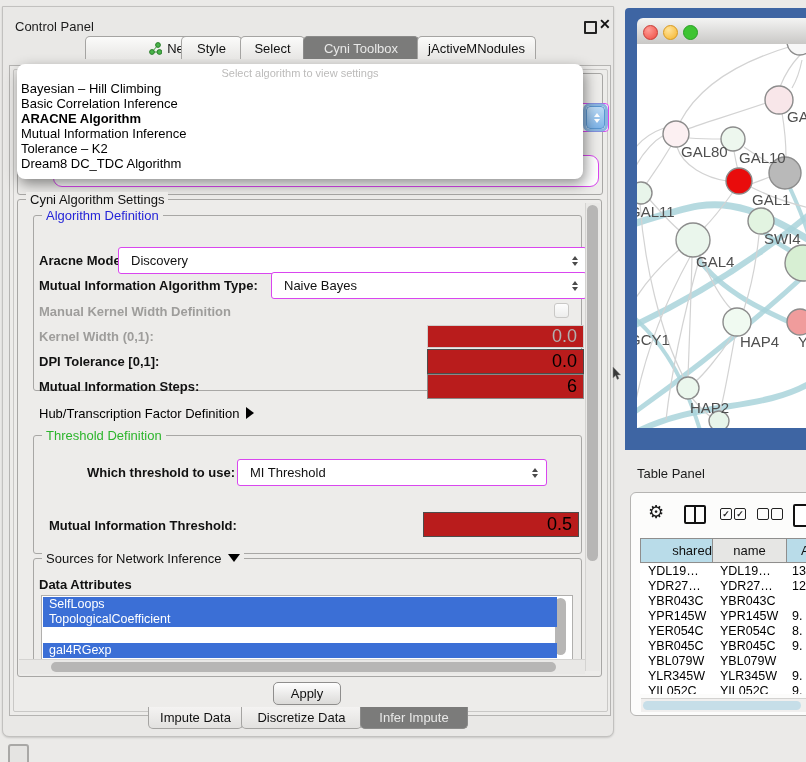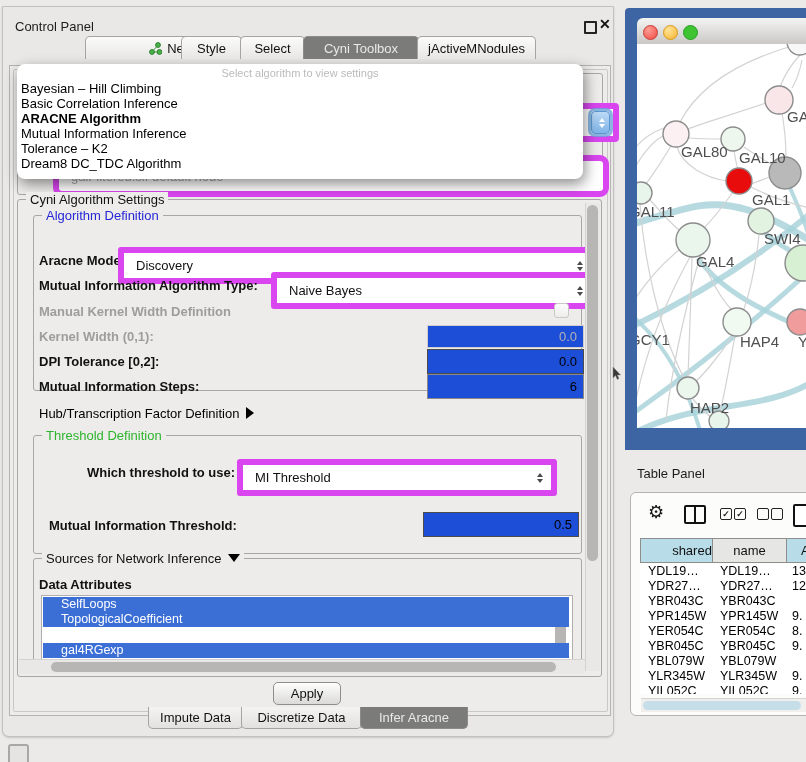--- a/index.html
+++ b/index.html
@@ -23,44 +23,44 @@
   .btab.sel{background:#7b7b7a;color:#e9e9e8;border-color:#8b8b8a;}
   
   #content{left:6px;top:58px;width:600px;height:649px;background:#edecea;border:1px solid #b5b4b2;}
   #inner-panel{left:10px;top:62px;width:593px;height:641px;border:1px solid #c9c8c6;border-radius:2px;background:#edecea;}
   
   .gb{position:absolute;border:1px solid #a8a7a5;border-radius:3px;}
   .gbt{position:absolute;top:-8px;left:8px;background:#edecea;padding:0 4px;font-size:13px;line-height:15px;white-space:nowrap;}
   .blue{color:#2525d8;} .green{color:#2db52d;}
   .lbl{position:absolute;font-size:13px;font-weight:bold;color:#111;white-space:nowrap;}
   .lbl.dis{color:#9e9d9b;}
-  .combo{position:absolute;background:#fff;border:6px solid #d946ef;border-radius:3px;
+  .combo{position:absolute;background:#fff;border:1px solid #d946ef;border-radius:3px;
          display:flex;align-items:center;padding-left:12px;font-size:13px;color:#111;}
   .spin{position:absolute;right:8px;top:50%;transform:translateY(-50%);display:flex;flex-direction:column;gap:2px;}
   .spin i{display:block;width:0;height:0;border-left:3.5px solid transparent;border-right:3.5px solid transparent;}
   .spin .u{border-bottom:4px solid #4a4a4a;} .spin .d{border-top:4px solid #4a4a4a;}
-  .field{position:absolute;background:#1d4ed8;border:1px solid #8a8988;display:flex;align-items:center;
-         justify-content:flex-end;padding:0 6px;font-size:13px;color:#000;}
+  .field{position:absolute;background:#b91c1c;border:1px solid #8a8988;display:flex;align-items:center;
+         justify-content:flex-end;padding:0 6px;font-size:18px;color:#000;}
   .field.dis{border-color:#cfcecd;color:#b2b1b0;}
   .field.dark{border-color:#4d4c4b;}
   .cb{position:absolute;width:13px;height:13px;border:1px solid #c9c8c6;border-radius:3px;
       background:linear-gradient(#fdfdfd,#ededec);}
   .vscroll{position:absolute;background:#e9e8e6;border-left:1px solid #d4d3d1;}
   .vthumb{position:absolute;background:#b7b6b5;border-radius:6px;}
   .hscroll{position:absolute;background:#e9e8e6;border-top:1px solid #d4d3d1;}
   .hthumb{position:absolute;background:#b7b6b5;border-radius:5px;}
   
   #algo-popup{left:14px;top:57px;width:566px;height:115px;background:#fff;border-radius:8px;
               box-shadow:2px 5px 14px rgba(0,0,0,.45);overflow:hidden;}
   #algo-placeholder{position:absolute;top:3px;left:0;width:100%;text-align:center;color:#bcbbba;font-size:11px;}
   .algo-item{position:absolute;left:4px;font-size:13px;color:#000;white-space:nowrap;}
   
   #attr-list{left:38px;top:588px;width:530px;height:63px;background:#fff;border:1px solid #b0afad;overflow:hidden;}
   .attr-item{position:absolute;left:1px;width:508px;height:15px;background:#3b6fd6;color:#fff;
-             font-size:12.5px;line-height:15px;padding-left:18px;white-space:nowrap;}
+             font-size:12.5px;line-height:15px;padding-left:6px;white-space:nowrap;}
   #apply-btn{left:270px;top:675px;width:66px;height:21px;border:1px solid #8f8e8d;border-radius:5px;
              background:linear-gradient(#fefefe,#dbdad8);display:flex;align-items:center;justify-content:center;
              font-size:13px;color:#111;}
   
   #net-frame{left:625px;top:8px;width:181px;height:442px;background:#3e65a3;border-radius:4px 0 0 0;}
   #mac-bar{left:637px;top:18px;width:169px;height:26px;background:linear-gradient(#f4f4f3,#c9c8c6);
            border-bottom:1px solid #9e9d9b;border-radius:6px 0 0 0;}
   .light{position:absolute;top:7px;width:13px;height:13px;border-radius:50%;}
   #net-canvas{left:637px;top:44px;width:169px;height:384px;background:#fff;}
   
@@ -141,21 +141,21 @@
       <span>Naive Bayes</span>
       <span class="spin">
           <i class="u"></i>
           <i class="d"></i>
         </span>
     </div>
     <div class="lbl dis" style="left:36px;top:297px;">Manual Kernel Width Definition</div>
     <div class="cb" style="left:551px;top:296px;"></div>
     <div class="lbl dis" style="left:36px;top:322px;">Kernel Width (0,1):</div>
     <div class="field dis" style="left:424px;top:318px;width:143px;height:21px;">0.0</div>
-    <div class="lbl" style="left:36px;top:347px;">DPI Tolerance [0,2]:</div>
+    <div class="lbl" style="left:36px;top:347px;">DPI Tolerance [0,1]:</div>
     <div class="field dark" style="left:424px;top:342px;width:143px;height:23px;">0.0</div>
     <div class="lbl" style="left:36px;top:372px;">Mutual Information Steps:</div>
     <div class="field" style="left:424px;top:367px;width:143px;height:23px;">6</div>
 
     <div class="abs" style="left:36px;top:399px;font-size:13px;color:#000;">
       <span>Hub/Transcription Factor Definition</span><span class="tri-right"></span>
     </div>
 
     <div class="abs gb" style="left:30px;top:428px;width:547px;height:117px;">
       <span class="gbt green">Threshold Definition</span>
@@ -347,17 +347,17 @@
       <span>Select</span>
     </div>
     <div class="tab abs sel" style="left: 303px; width: 114px;">
       <span>Cyni Toolbox</span>
     </div>
     <div class="tab abs" style="left: 417px; width: 117px;">
       <span>jActiveMNodules</span>
     </div>
     <div class="btab abs" style="left: 148px; width: 93px;">Impute Data</div>
     <div class="btab abs" style="left: 241px; width: 119px;">Discretize Data</div>
-    <div class="btab abs sel" style="left: 360px; width: 106px;">Infer Aracne</div>
+    <div class="btab abs sel" style="left: 360px; width: 106px;">Infer Impute</div>
     <div class="th" style="left: 640px; width: 73px; background: rgb(185, 220, 233); padding-left: 44px;">shared…</div>
     <div class="th" style="left: 712px; width: 75px; background: rgb(230, 230, 228);">name</div>
     <div class="th" style="left: 786px; width: 61px; background: rgb(185, 220, 233); justify-content: flex-start; padding-left: 14px;">A</div>
   </div>
 
 </body></html>

